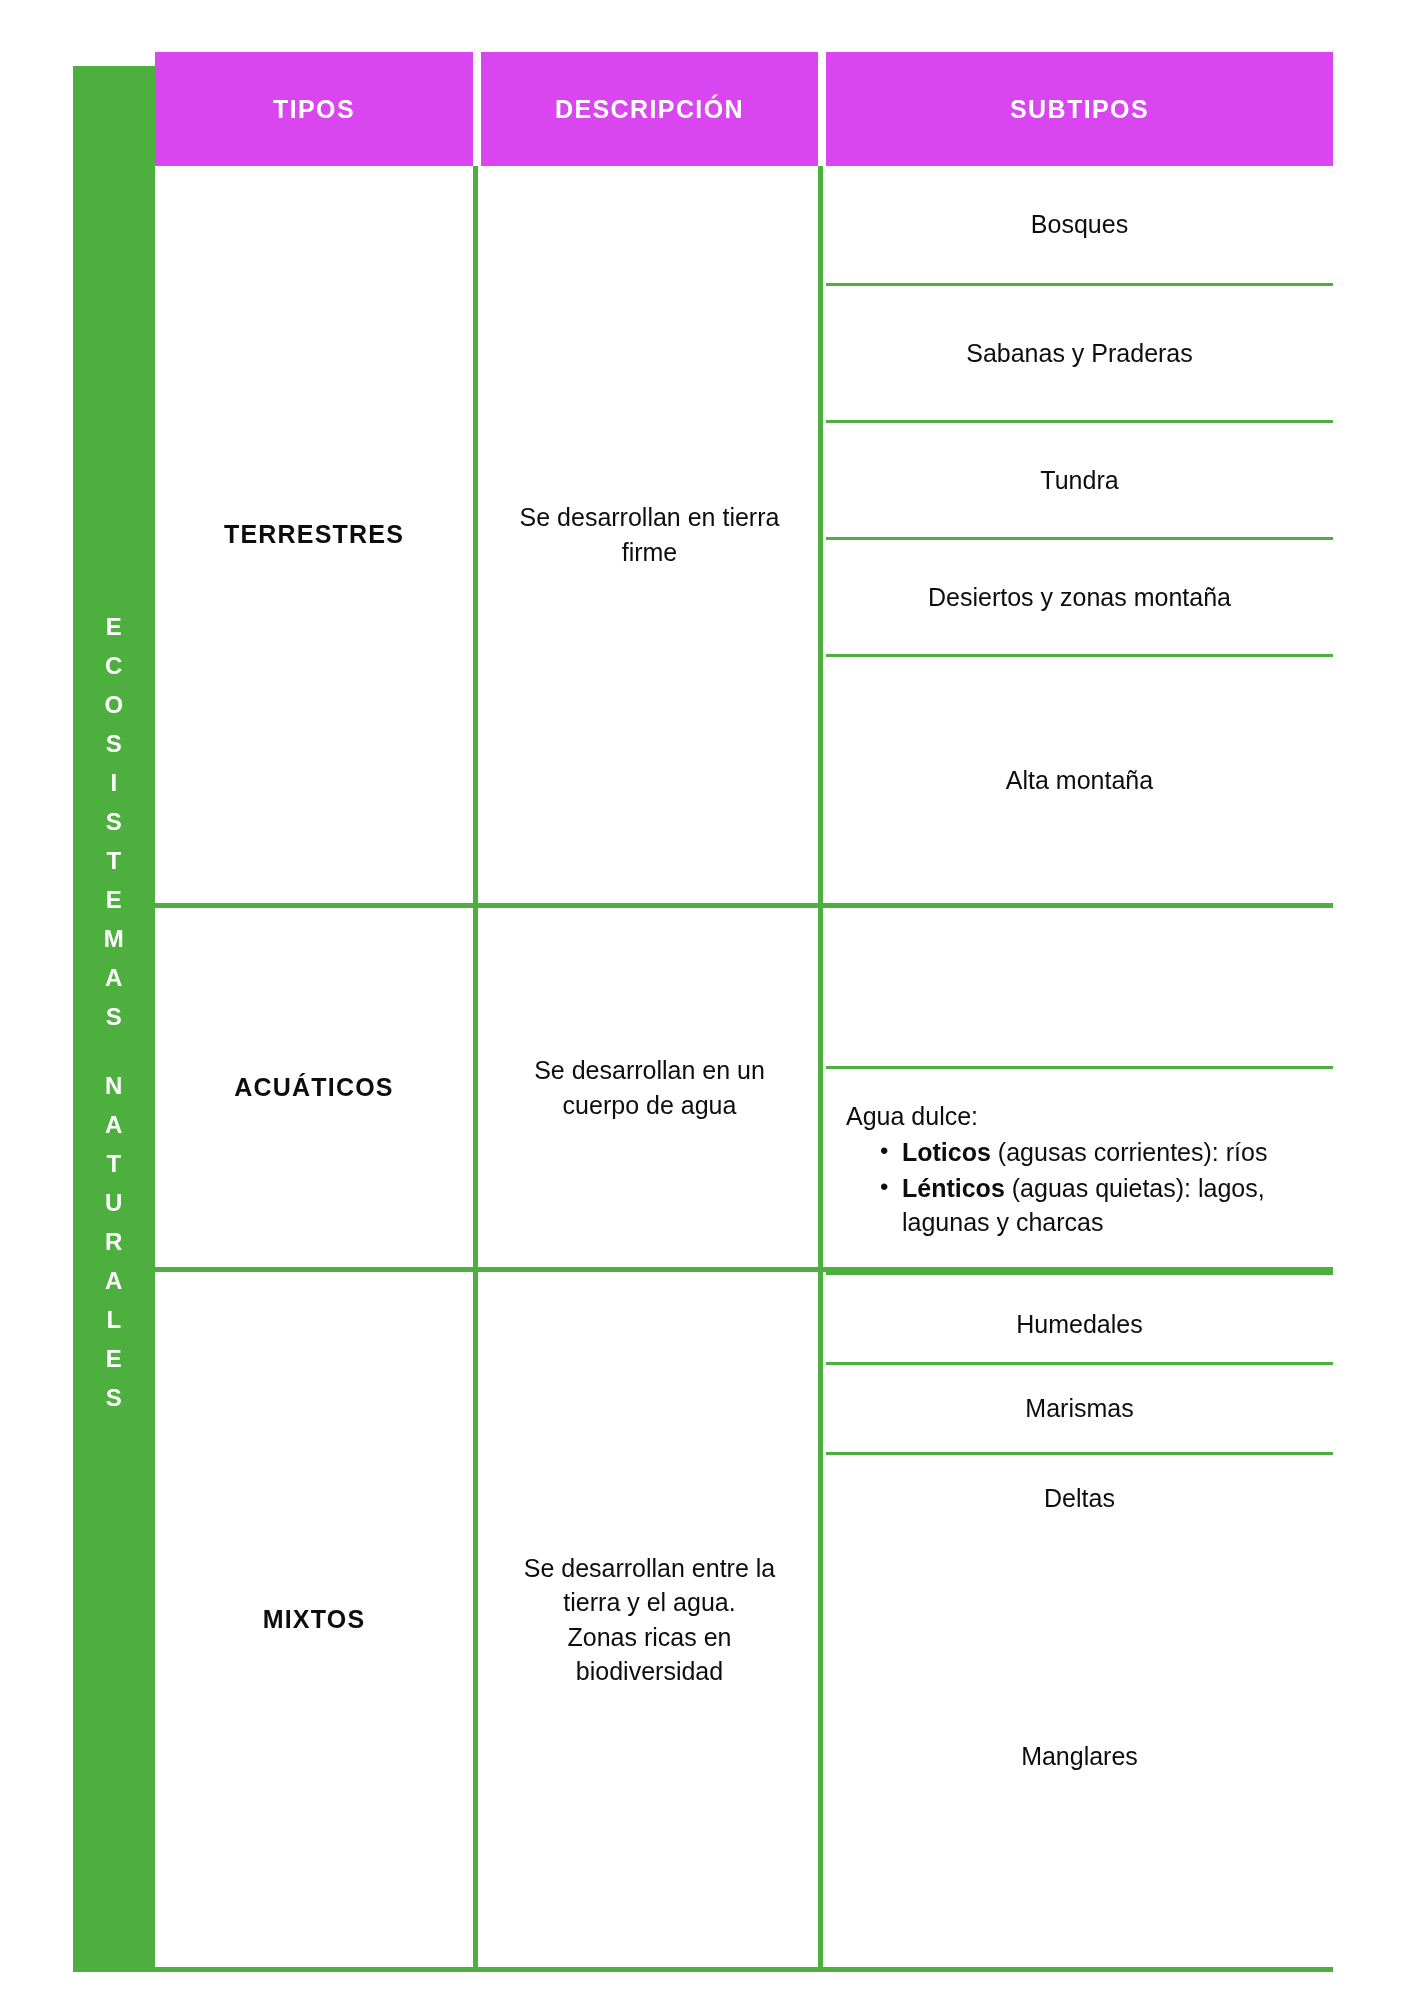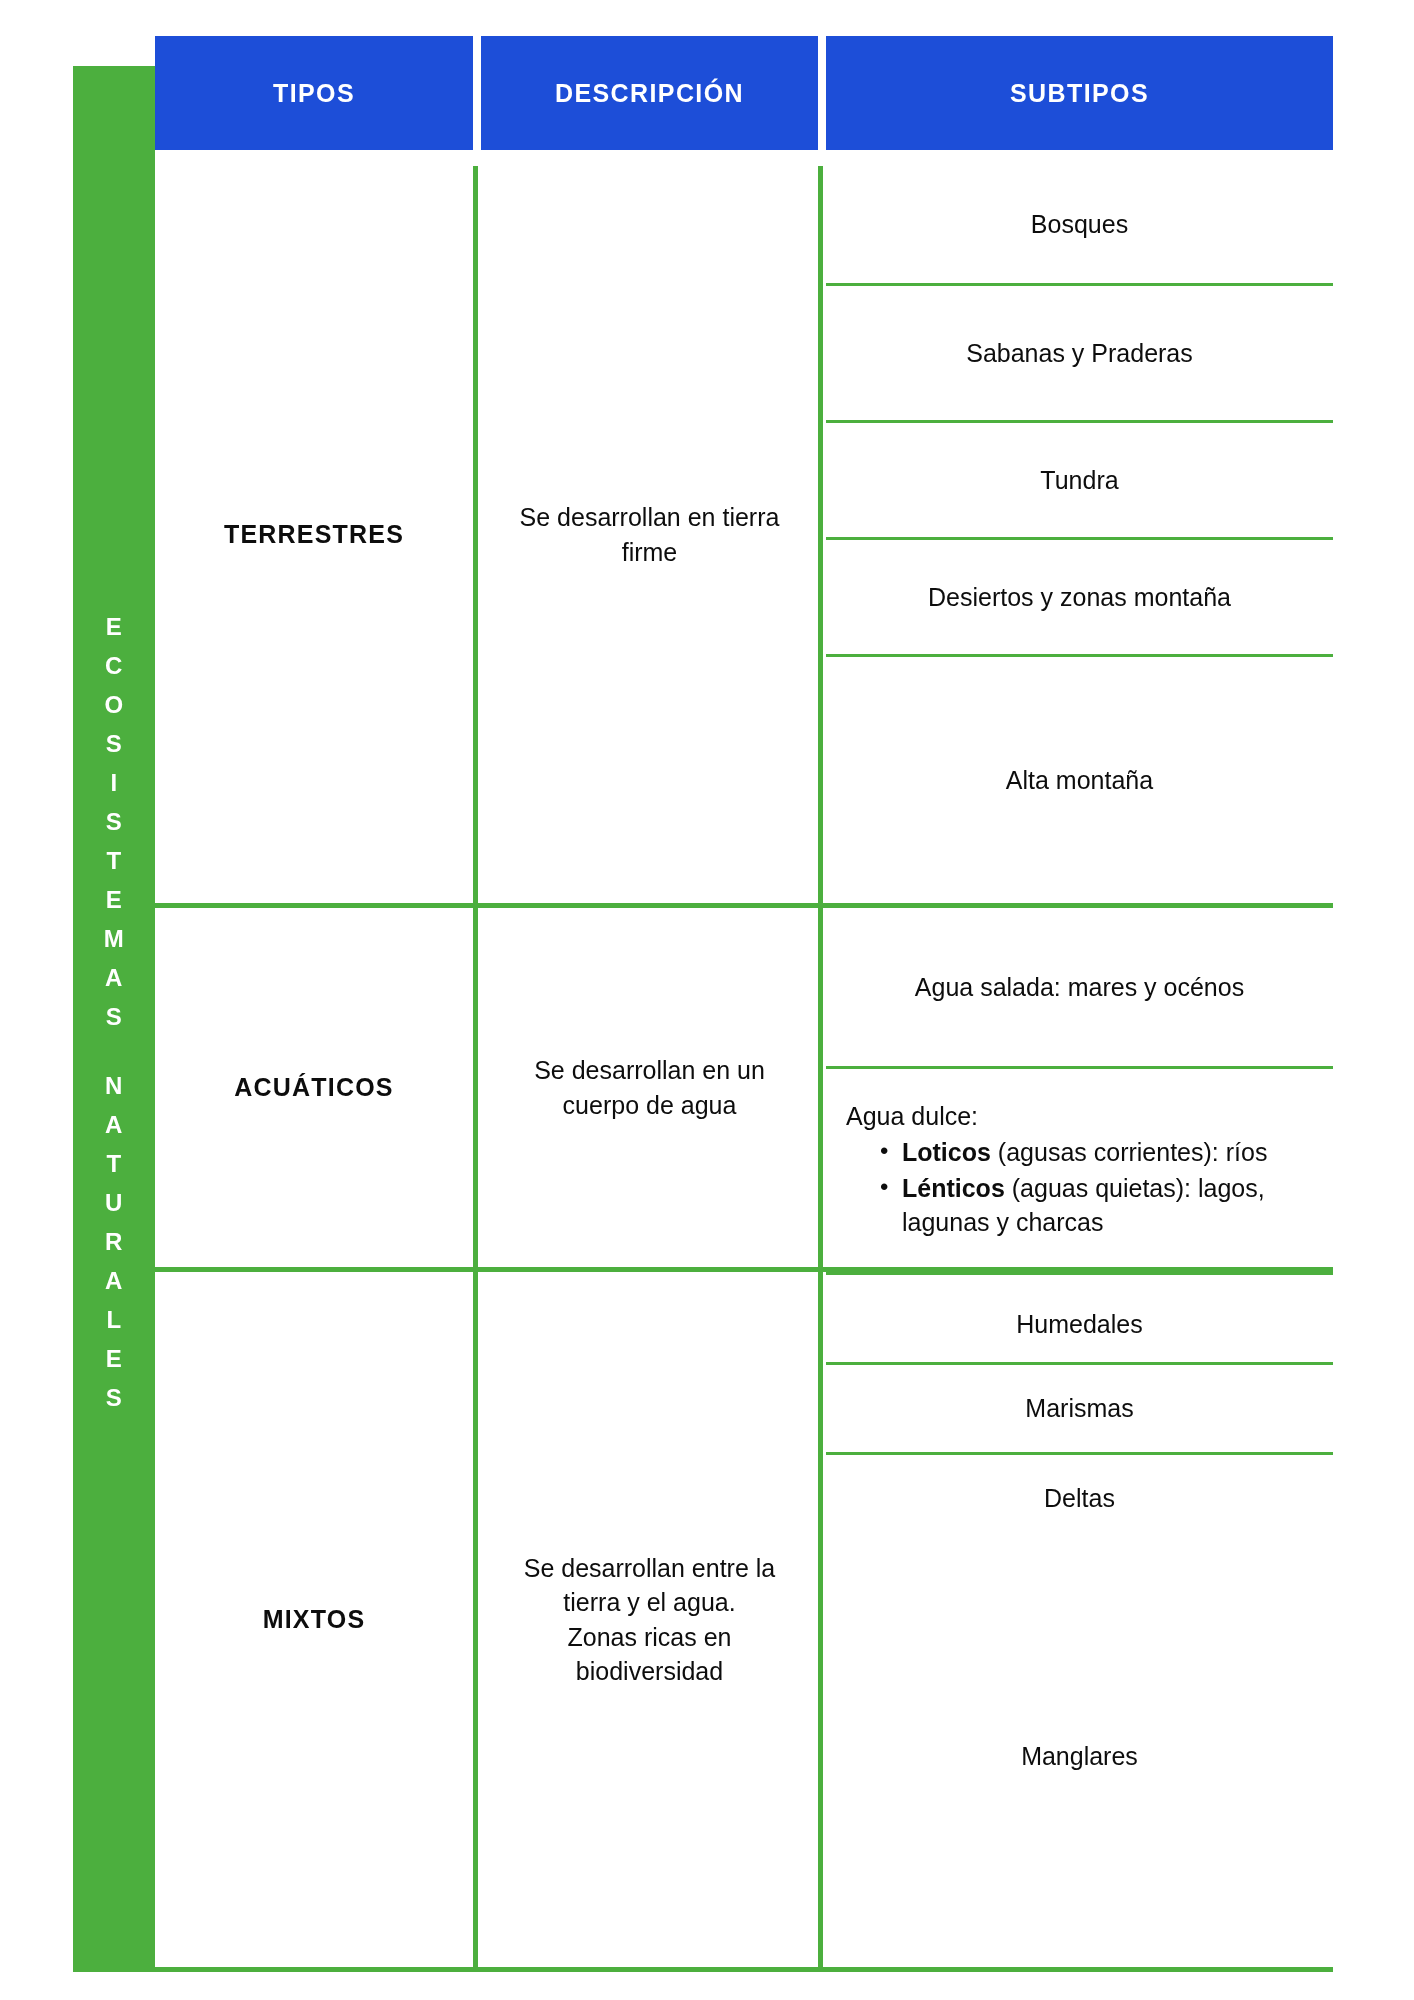--- a/index.html
+++ b/index.html
@@ -43,23 +43,23 @@
     color: #ffffff;
     font-weight: 700;
     font-size: 24px;
     line-height: 39px;
     letter-spacing: 0.5px;
   }
 
   
   .hdr {
     position: absolute;
-    top: 36px;
+    top: 52px;
     height: 114px;
-    background: #1d4ed8;
+    background: #d946ef;
     color: #ffffff;
     font-weight: 700;
     font-size: 25px;
     letter-spacing: 1.4px;
     display: flex;
     align-items: center;
     justify-content: center;
   }
   #hdr-tipos { left: 155px; width: 318px; }
   #hdr-desc  { left: 481px; width: 337px; }
@@ -204,21 +204,20 @@
   <div class="cell col-sub" style="top:0px;   height:117px;">Bosques</div>
   <div class="cell col-sub" style="top:120px; height:134px;">Sabanas y Praderas</div>
   <div class="cell col-sub" style="top:257px; height:114px;">Tundra</div>
   <div class="cell col-sub" style="top:374px; height:114px;">Desiertos y zonas montaña</div>
   <div class="cell col-sub" style="top:491px; height:246px;">Alta montaña</div>
 
   <div class="cell bold col-tipos" style="top:742px; height:359px;">ACUÁTICOS</div>
 
   <div class="cell col-desc" style="top:742px; height:359px;">Se desarrollan en un cuerpo de agua</div>
 
-  <div class="cell col-sub" style="top:742px; height:158px;">Agua salada: mares y océnos</div>
 
   <div class="cell col-sub left" style="top:905px; height:196px;">
     <div class="sub-list">
       <div class="lead">Agua dulce:</div>
       <ul>
         <li><b>Loticos</b><span> (agusas corrientes): ríos</span></li>
         <li><b>Lénticos</b><span> (aguas quietas): lagos, lagunas y charcas</span></li>
       </ul>
     </div>
   </div>

